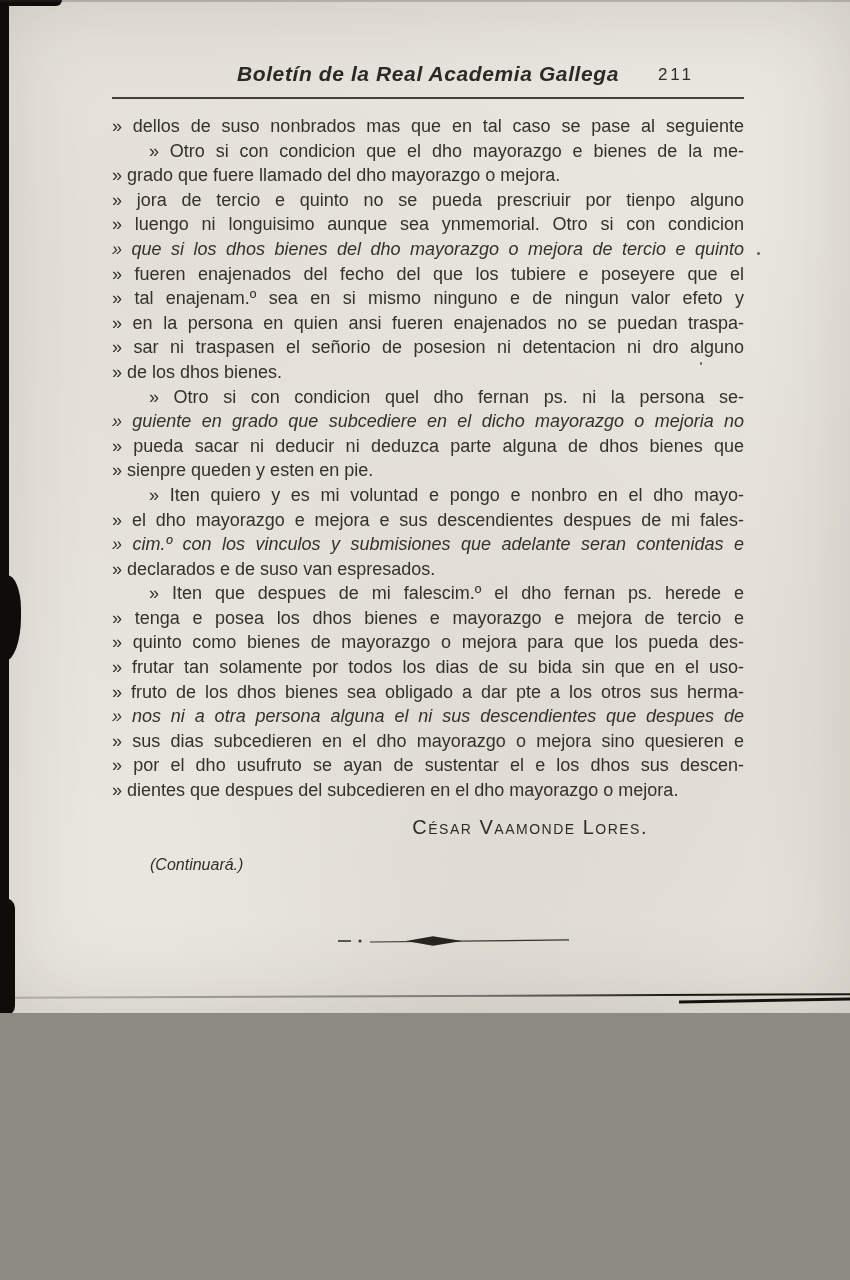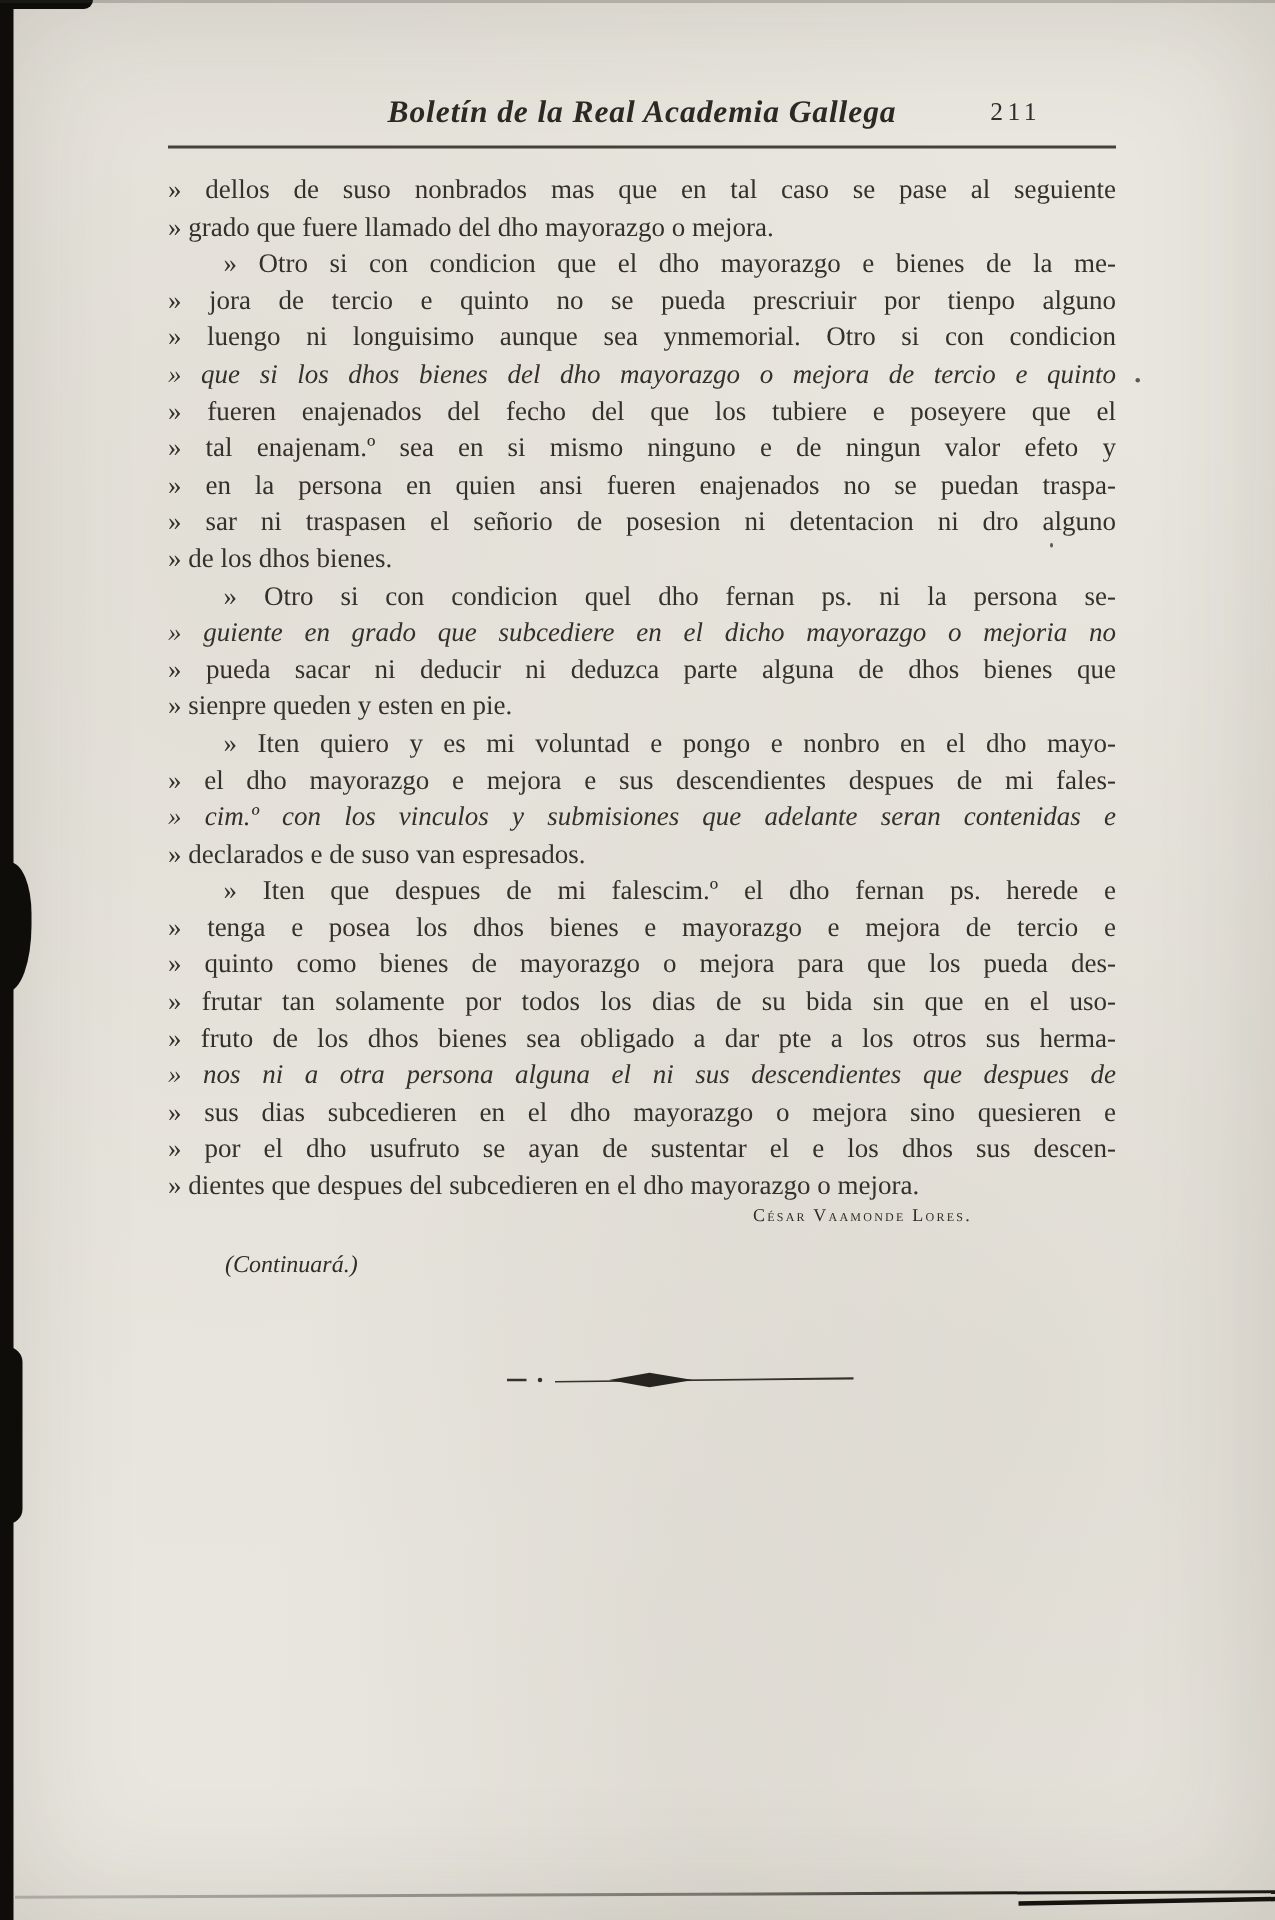--- a/index.html
+++ b/index.html
@@ -1,21 +1,21 @@
 <!DOCTYPE html>
 <html><head>
 <meta charset="utf-8">
 <style>
   * { margin:0; padding:0; box-sizing:border-box; }
   html,body { background:#8d8a84; }
   .scan {
     position:relative;
-    width:850px; height:1280px;
+    width:850px; height:1013px;
     overflow:hidden;
-    font-family:Liberation Serif, serif;
+    font-family:Liberation Sans, sans-serif;
     color:#302e28;
     background:
       radial-gradient(ellipse at 18% 28%, rgba(120,108,85,0.06), transparent 55%),
       radial-gradient(ellipse at 82% 72%, rgba(120,108,85,0.07), transparent 50%),
       radial-gradient(ellipse at 55% 95%, rgba(110,100,80,0.06), transparent 45%),
       #e9e6df;
     box-shadow: inset 0 0 90px rgba(88,78,58,0.20);
   }
 
   
@@ -55,24 +55,24 @@
     line-height:24.6px;
     text-align:justify;
     text-align-last:justify;
     color:#33312a;
   }
   .line.last   { text-align-last:left; }
   .line.indent { padding-left:37px; }
   .line.italic { font-style:italic; }
 
   .signature {
-    margin-top:0;
+    margin-top:13px;
     text-align:right;
     padding-right:96px;
-    font-size:12px;
+    font-size:20px;
     font-variant:small-caps;
     letter-spacing:1.5px;
     color:#2e2c26;
   }
   .continuation {
     margin-top:17px;
     padding-left:38px;
     font-style:italic;
     font-size:16px;
   }
@@ -96,22 +96,22 @@
   <div class="page-content">
 
     <div class="header">
       <div class="title">Boletín de la Real Academia Gallega</div>
       <div class="pagenum">211</div>
     </div>
     <div class="rule"></div>
 
     <div class="body-text">
         <div class="line">» dellos de suso nonbrados mas que en tal caso se pase al seguiente</div>
+        <div class="line indent">» Otro si con condicion que el dho mayorazgo e bienes de la me-</div>
         <div class="line last">» grado que fuere llamado del dho mayorazgo o mejora.</div>
-        <div class="line indent">» Otro si con condicion que el dho mayorazgo e bienes de la me-</div>
         <div class="line">» jora de tercio e quinto no se pueda prescriuir por tienpo alguno</div>
         <div class="line">» luengo ni longuisimo aunque sea ynmemorial. Otro si con condicion</div>
         <div class="line italic">» que si los dhos bienes del dho mayorazgo o mejora de tercio e quinto</div>
         <div class="line">» fueren enajenados del fecho del que los tubiere e poseyere que el</div>
         <div class="line">» tal enajenam.º sea en si mismo ninguno e de ningun valor efeto y</div>
         <div class="line">» en la persona en quien ansi fueren enajenados no se puedan traspa-</div>
         <div class="line">» sar ni traspasen el señorio de posesion ni detentacion ni dro alguno</div>
         <div class="line last">» de los dhos bienes.</div>
         <div class="line indent">» Otro si con condicion quel dho fernan ps. ni la persona se-</div>
         <div class="line italic">» guiente en grado que subcediere en el dicho mayorazgo o mejoria no</div>

